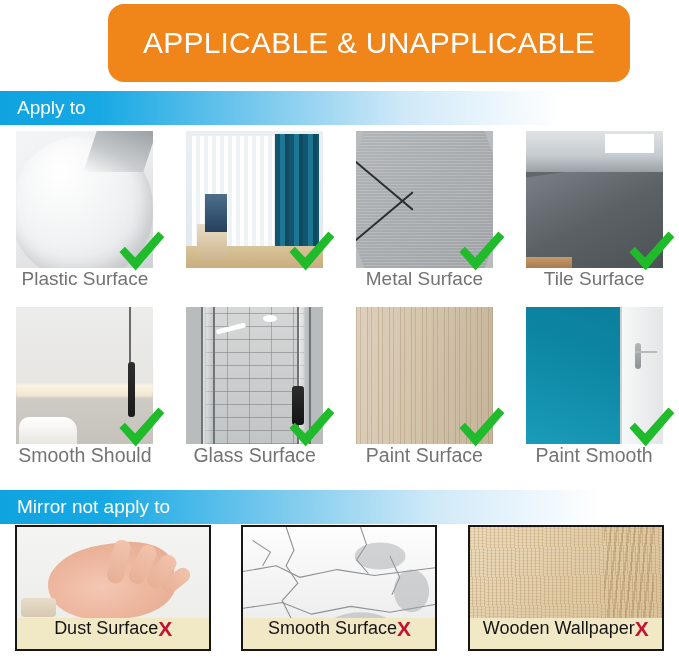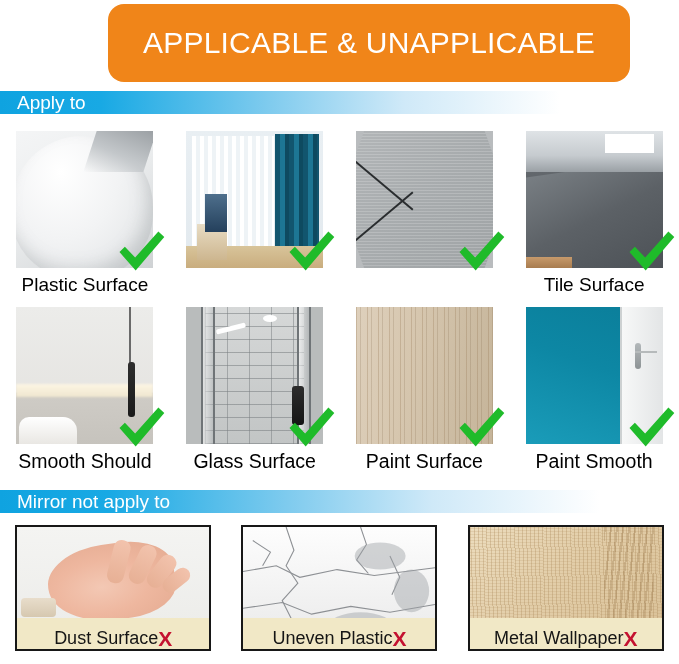--- a/index.html
+++ b/index.html
@@ -36,21 +36,21 @@
     letter-spacing: 0.2px;
     font-weight: 400;
     white-space: nowrap;
     font-family: "Liberation Sans", sans-serif;
   }
 
   
   .section-bar {
     position: absolute;
     left: 0;
-    height: 23px;
+    height: 34px;
     background: linear-gradient(to right, #0FA3E0 0%, #18A9E4 18%, #7FCBEE 48%, #CFE9F8 72%, #FFFFFF 100%);
     display: flex;
     align-items: center;
   }
   .section-bar.apply   { top: 91px;  width: 560px; }
   .section-bar.notapply{ top: 490px; width: 600px; }
   .section-bar-label {
     color: #FFFFFF;
     font-size: 19px;
     padding-left: 17px;
@@ -88,23 +88,23 @@
   }
   .check-mark {
     position: absolute;
     right: -14px;
     bottom: -10px;
     width: 54px;
     height: 54px;
     pointer-events: none;
   }
   .cell-label {
-    margin-top: 6px;
+    margin-top: 0;
     font-size: 19px;
-    color: #000000;
+    color: #737373;
     white-space: nowrap;
     font-family: "Liberation Sans", sans-serif;
   }
   .apply-row.row2 .cell-label { font-size: 19.5px; }
 
   
   .art { position: absolute; inset: 0; }
 
   
   .art-plastic { background: linear-gradient(150deg,#f4f5f6 0%,#ebedee 45%,#cfd2d4 100%); }
@@ -283,21 +283,21 @@
   .no-art { position: absolute; left:0; top:0; width:100%; height:100%; }
 
   .no-label-bar {
     position: absolute;
     left: 0;
     bottom: 0;
     width: 100%;
     height: 31px;
     background: #F1E8C6;
     display: flex;
-    align-items: flex-end;
+    align-items: flex-start;
     justify-content: center;
     box-sizing: border-box;
   }
   .no-label-text {
     font-size: 18px;
     color: #151515;
     white-space: nowrap;
     font-family: "Liberation Sans", sans-serif;
   }
   .x-mark {
@@ -391,20 +391,21 @@
         <div class="art art-metal">
           <div class="hex"></div>
             <div class="edge1"></div>
             <div class="edge2"></div>
         </div>
       </div>
       <svg class="check-mark" viewBox="0 0 100 100">
         <path d="M12 52 L22 42 L41 62 L84 14 L95 24 L42 86 Z" fill="#1FBB2A"></path>
       </svg>
     </div>
+    <div class="cell-label">Metal Surface</div>
   </div>
 
   <div class="apply-cell">
     <div class="tile-wrap">
       <div class="tile">
         <div class="art art-tile">
           <div class="diag"></div>
             <div class="win"></div>
             <div class="floor"></div>
         </div>
@@ -520,26 +521,26 @@
           <path d="M10 14 L28 26 L20 40"></path>
         </g>
         <g fill="#9fa3a7" opacity=".45">
           <ellipse cx="140" cy="30" rx="26" ry="14"></ellipse>
           <ellipse cx="120" cy="104" rx="34" ry="16"></ellipse>
           <ellipse cx="172" cy="66" rx="18" ry="22"></ellipse>
         </g>
       </svg>
     </div>
     <div class="no-label-bar">
-      <span class="no-label-text">Uneven Plastic</span>
+      <span class="no-label-text">Smooth Surface</span>
       <span class="x-mark">X</span>
     </div>
   </div>
 
   <div class="no-panel">
     <div class="no-art art-wall"></div>
     <div class="no-label-bar">
-      <span class="no-label-text">Metal Wallpaper</span>
+      <span class="no-label-text">Wooden Wallpaper</span>
       <span class="x-mark">X</span>
     </div>
   </div>
 
 </div>
 
 </body></html>

